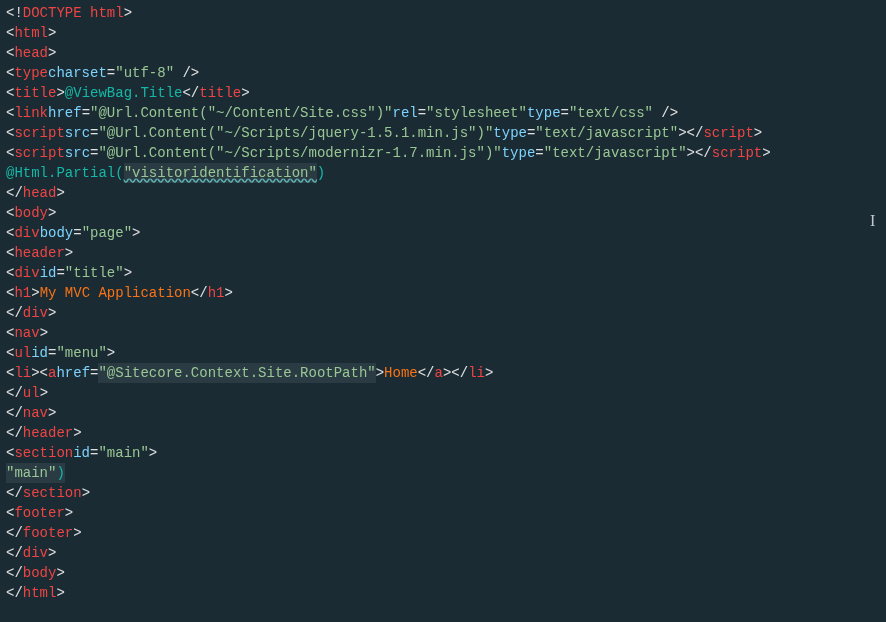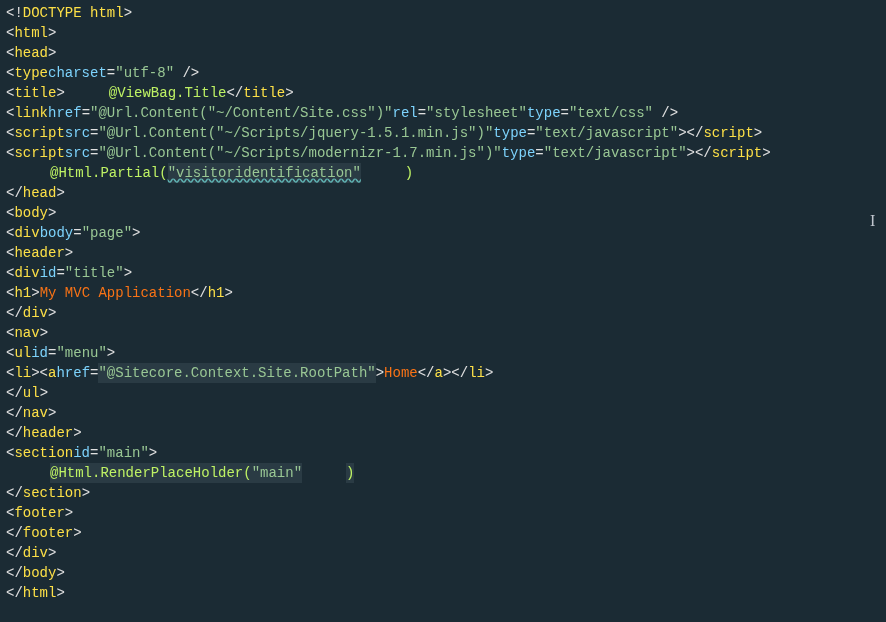--- a/index.html
+++ b/index.html
@@ -14,25 +14,25 @@
     overflow: hidden;
     padding: 3px 0 0 0;
   }
   .line {
     display: flex;
     white-space: pre;
     padding-left: 6px;
   }
   
   .br  { color: #e0e0e0; }  
-  .tag { color: #fde047; }  
+  .tag { color: #ef4444; }  
   .attr{ color: #7dd3fc; }  
   .str { color: #99c794; }  
   .txt { color: #f97316; }  
-  .razor{ color: #bef264; margin-left: 44px; } 
+  .razor{ color: #14b8a6; } 
   .wavy { text-decoration: underline; text-decoration-style: wavy; text-decoration-color: #5fb3b3; }
   .sel  { background: #2a3b44; }
   .cursor {
     position: absolute;
     left: 870px;
     top: 208px;
     font-size: 16px;
     color: #c0c5ce;
     font-family: serif;
   }
@@ -82,21 +82,21 @@
 <div class="line">                    <span class="br">&lt;</span><span class="tag">li</span><span class="br">&gt;&lt;</span><span class="tag">a</span> <span class="attr">href</span><span class="br">=</span><span class="str sel">"@Sitecore.Context.Site.RootPath"</span><span class="br">&gt;</span><span class="txt">Home</span><span class="br">&lt;/</span><span class="tag">a</span><span class="br">&gt;&lt;/</span><span class="tag">li</span><span class="br">&gt;</span></div>
 
 <div class="line">                <span class="br">&lt;/</span><span class="tag">ul</span><span class="br">&gt;</span></div>
 
 <div class="line">            <span class="br">&lt;/</span><span class="tag">nav</span><span class="br">&gt;</span></div>
 
 <div class="line">        <span class="br">&lt;/</span><span class="tag">header</span><span class="br">&gt;</span></div>
 
 <div class="line">        <span class="br">&lt;</span><span class="tag">section</span> <span class="attr">id</span><span class="br">=</span><span class="str">"main"</span><span class="br">&gt;</span></div>
 
-<div class="line">            <span class="razor sel">@Html.RenderPlaceHolder(</span><span class="str sel">"main"</span><span class="razor sel">)</span></div>
+<div class="line">            <span class="str sel">"main"</span><span class="razor sel">)</span></div>
 
 
 <div class="line">        <span class="br">&lt;/</span><span class="tag">section</span><span class="br">&gt;</span></div>
 
 <div class="line">        <span class="br">&lt;</span><span class="tag">footer</span><span class="br">&gt;</span></div>
 
 <div class="line">        <span class="br">&lt;/</span><span class="tag">footer</span><span class="br">&gt;</span></div>
 
 <div class="line">    <span class="br">&lt;/</span><span class="tag">div</span><span class="br">&gt;</span></div>
 

